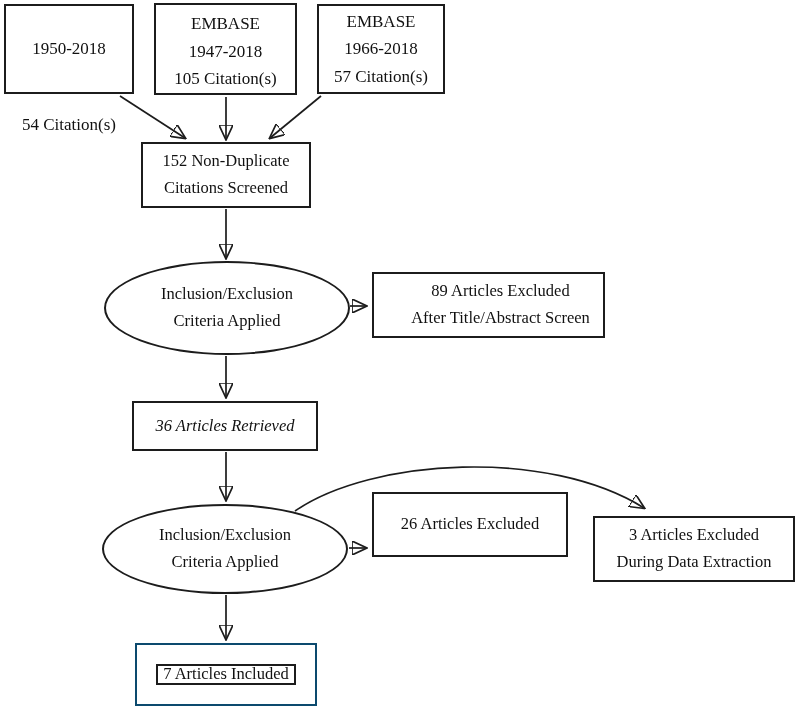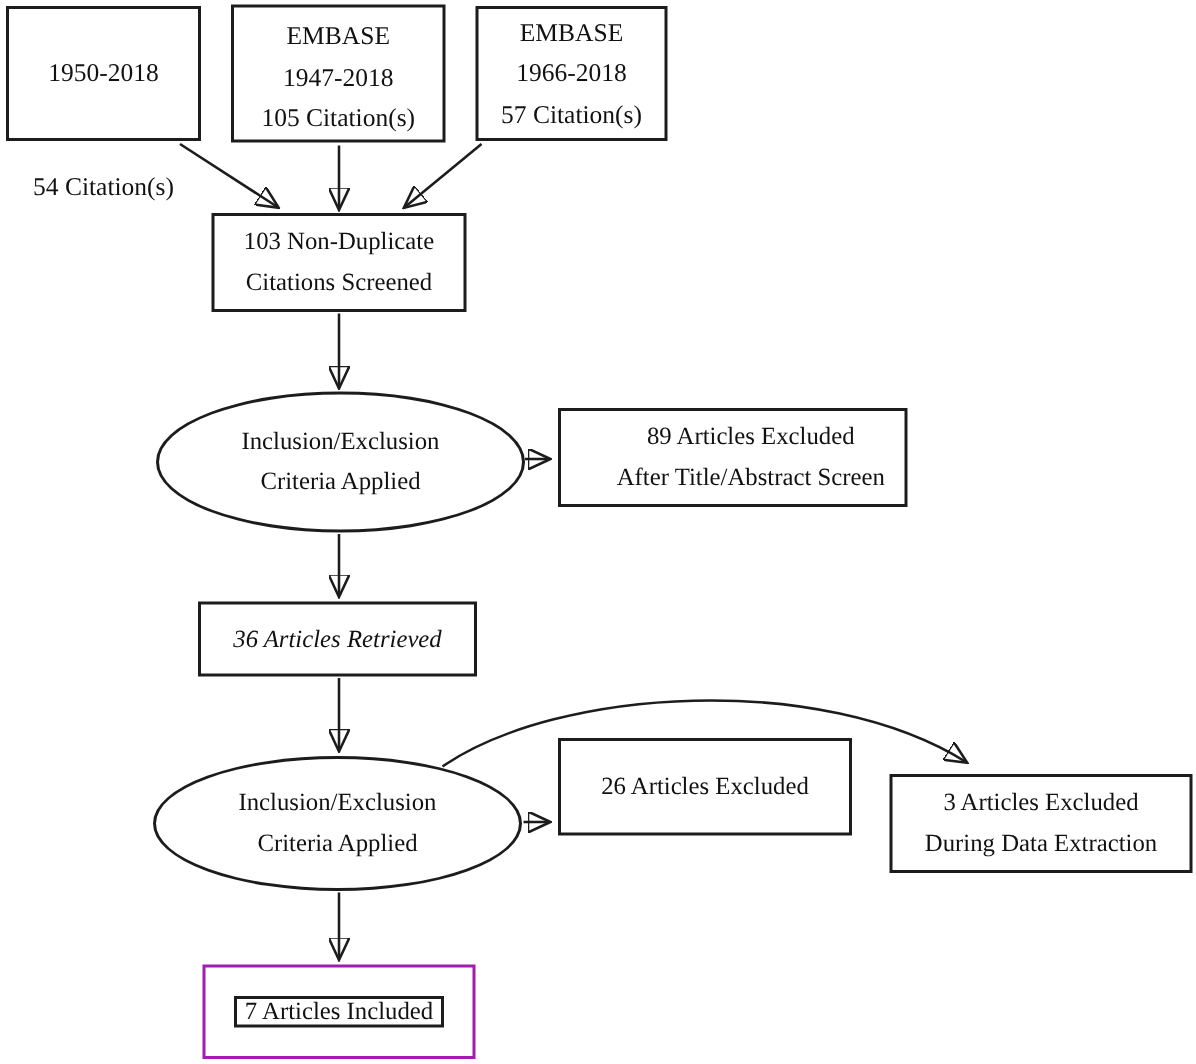--- a/index.html
+++ b/index.html
@@ -24,21 +24,21 @@
     align-items: center;
     justify-content: center;
     text-align: center;
     background: #ffffff;
     font-size: 16.5px;
     line-height: 1.62;
     white-space: nowrap;
   }
   .box { border: 2px solid #1c1c1c; }
   .ellipse { border: 2px solid #1c1c1c; border-radius: 50%; }
-  .double { border: 2px solid #a21caf; padding: 19px; }
+  .double { border: 2px solid #0c4a6e; padding: 19px; }
   .double .inner {
     border: 2px solid #1c1c1c;
     width: 100%;
     height: 100%;
     box-sizing: border-box;
     display: flex;
     flex-direction: column;
     align-items: center;
     justify-content: center;
   }
@@ -92,21 +92,21 @@
     <div>105 Citation(s)</div>
   </div>
 
   <div class="node box src" style="left:317px; top:4px; width:128px; height:90px;">
     <div>EMBASE</div>
     <div>1966-2018</div>
     <div>57 Citation(s)</div>
   </div>
 
   <div class="node box" style="left:141px; top:142px; width:170px; height:66px;">
-    <div>103 Non-Duplicate</div>
+    <div>152 Non-Duplicate</div>
     <div>Citations Screened</div>
   </div>
 
   <div class="node ellipse" style="left:104px; top:261px; width:246px; height:94px;">
     <div>Inclusion/Exclusion</div>
     <div>Criteria Applied</div>
   </div>
 
   <div class="node box" style="left:372px; top:272px; width:233px; height:66px;padding-left:24px;">
     <div>89 Articles Excluded</div>

